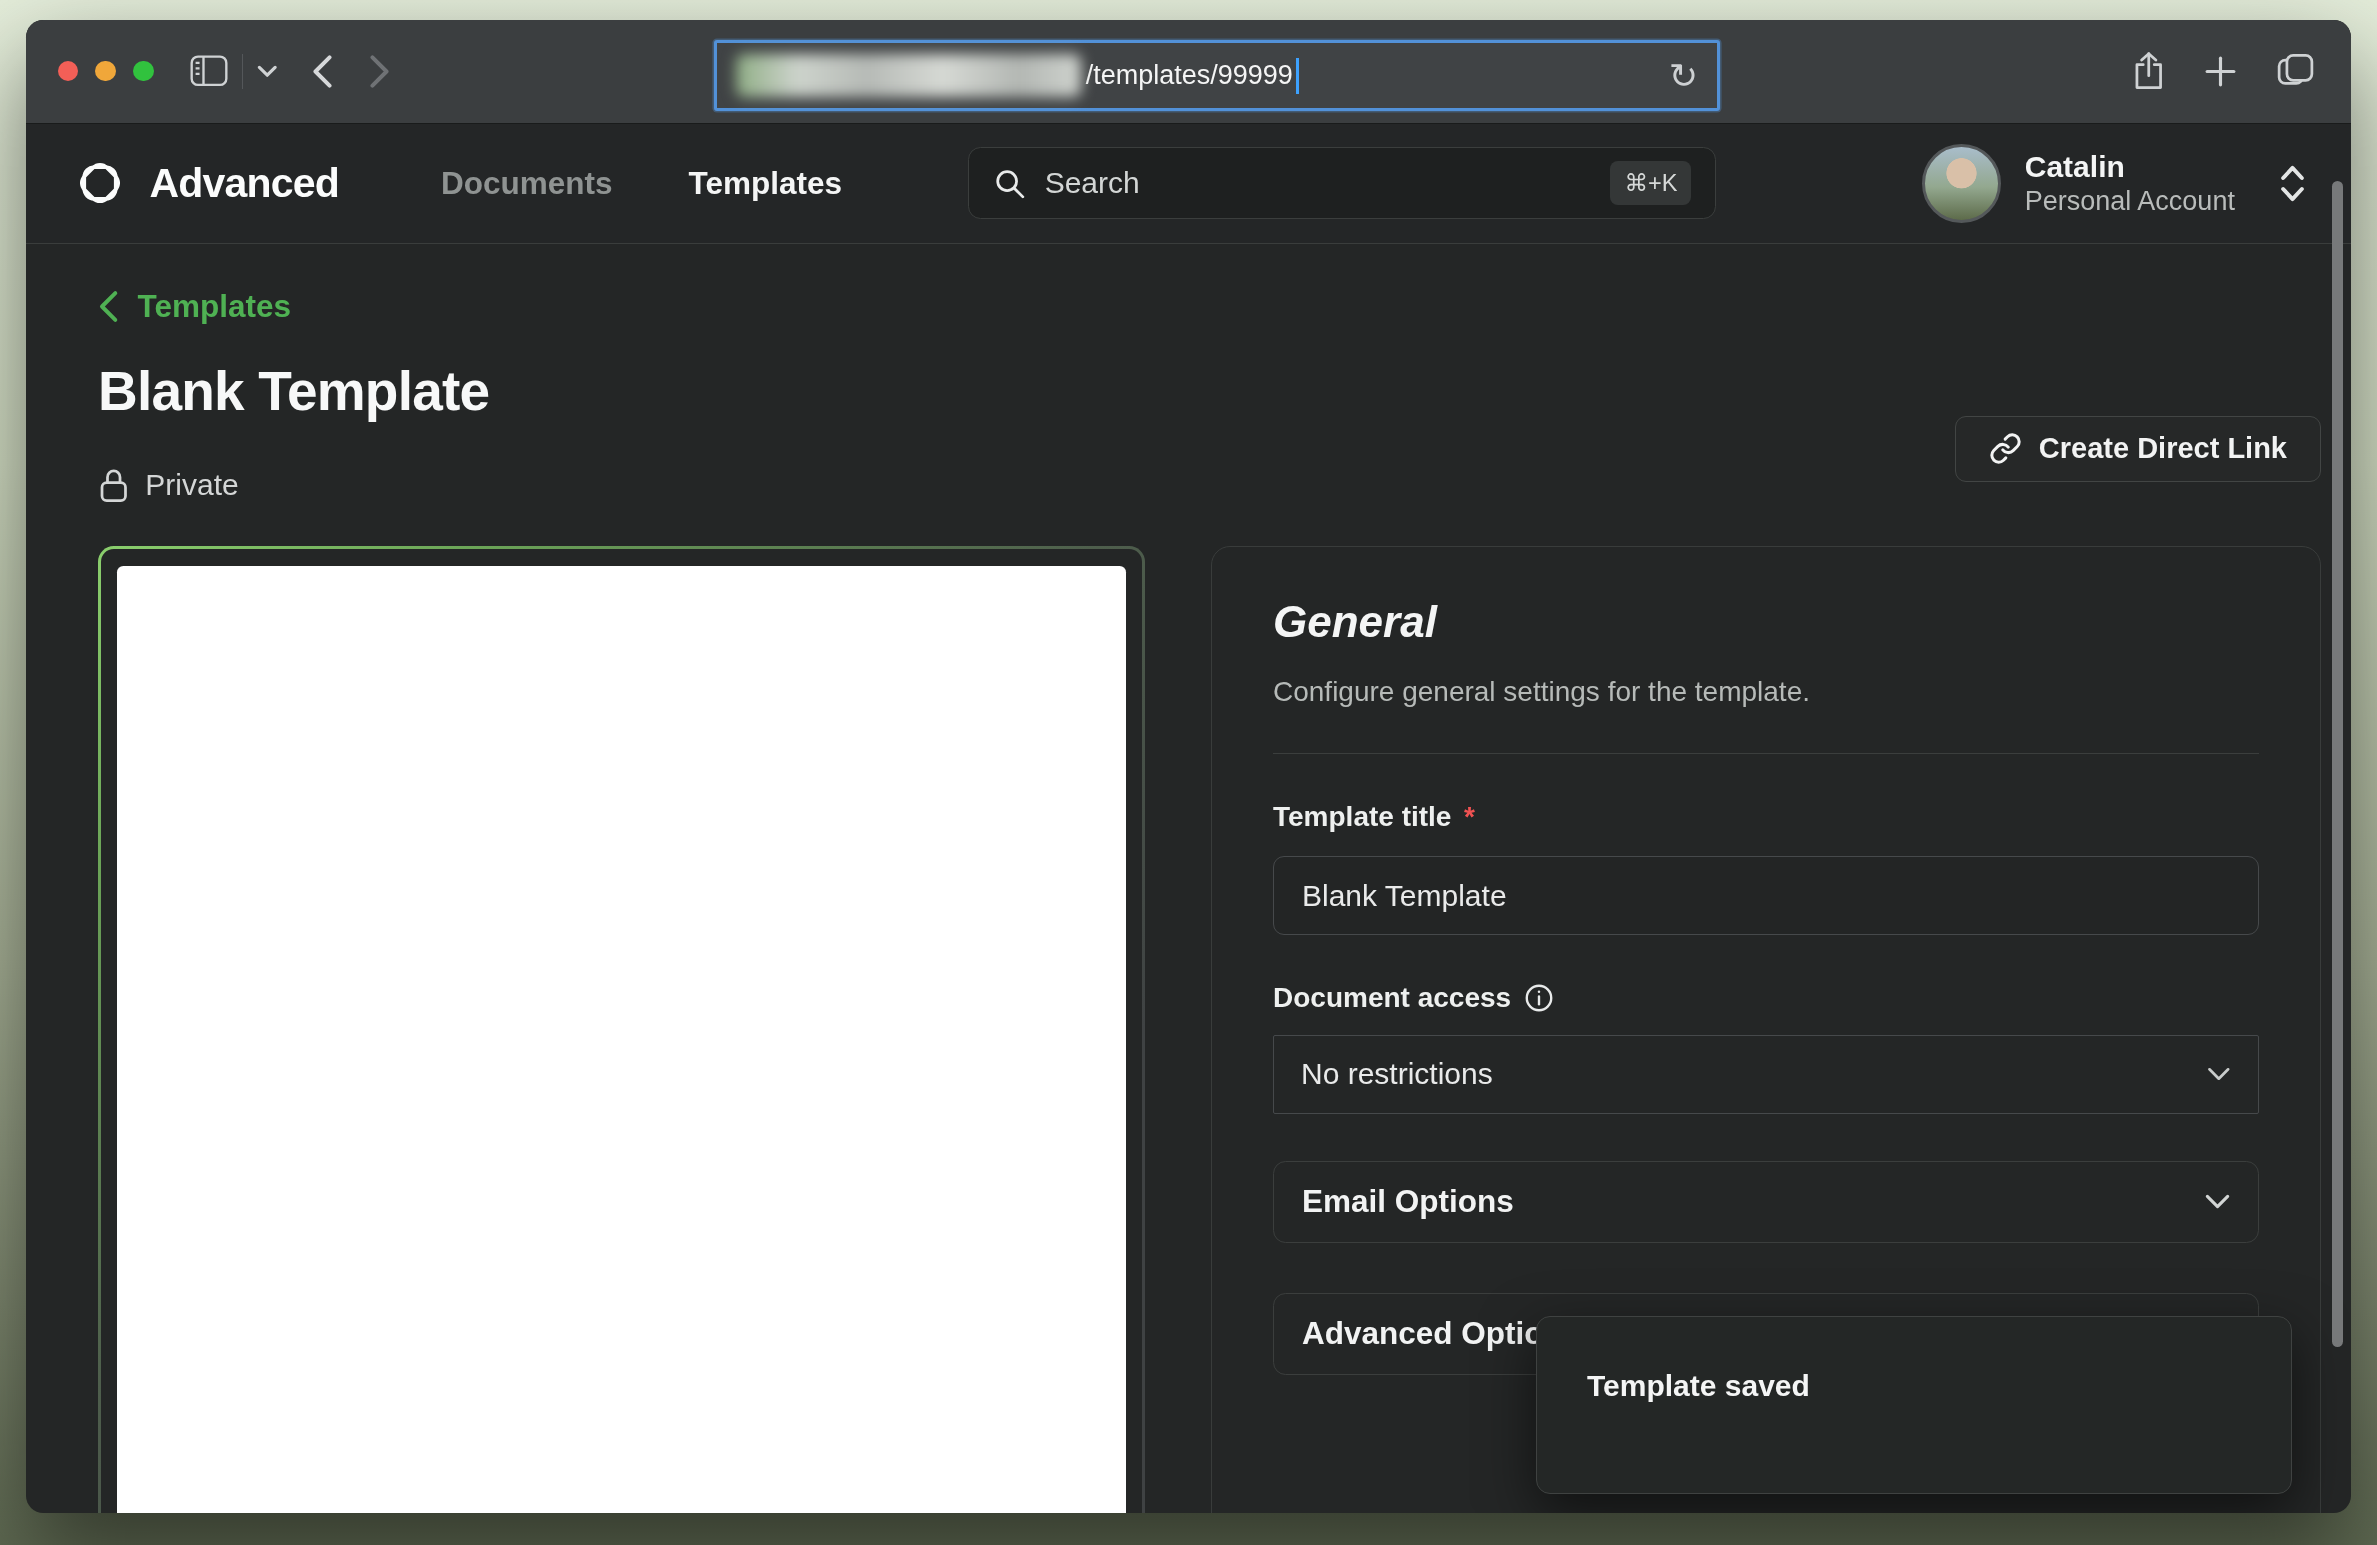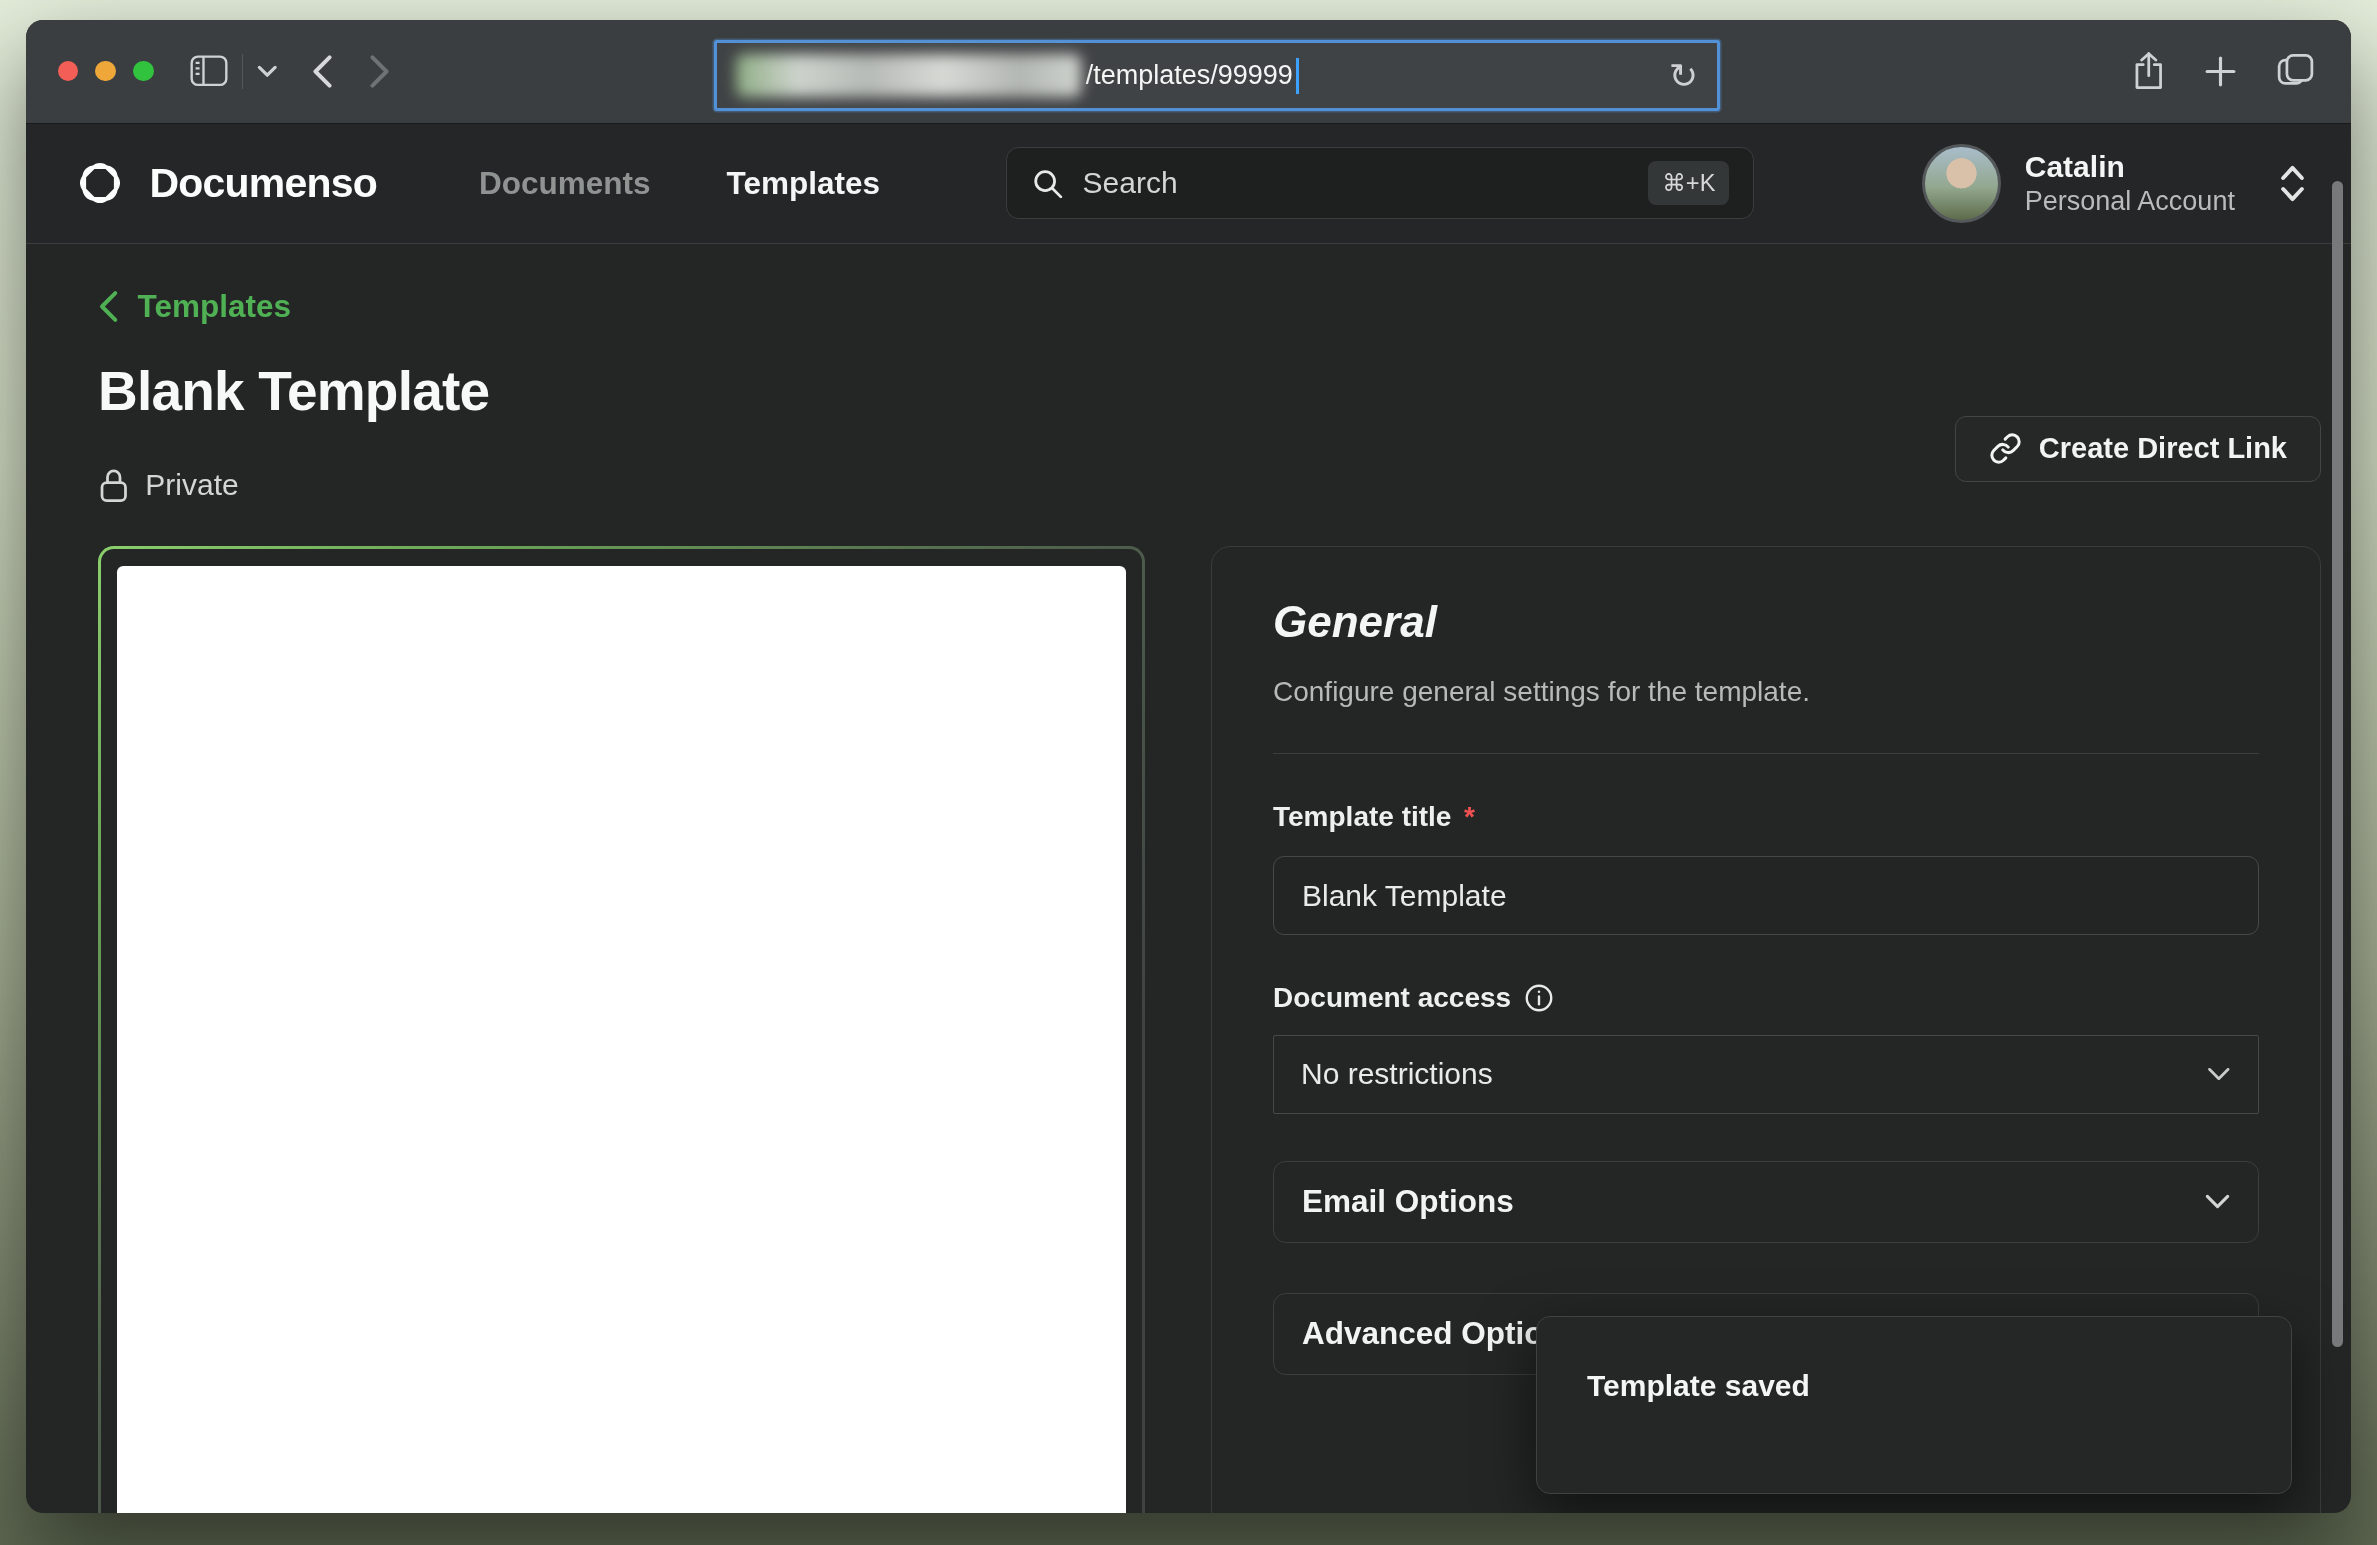--- a/index.html
+++ b/index.html
@@ -204,21 +204,21 @@
   </div>
 
   <div class="app-header">
     <div class="brand">
       <span>
         <svg width="58" height="58" viewBox="0 0 48 48" fill="none" stroke="#fbfcfc" stroke-width="3" stroke-linejoin="round">
           <rect x="11" y="11" width="26" height="26" rx="8"></rect>
           <rect x="11" y="11" width="26" height="26" rx="8" transform="rotate(45 24 24)"></rect>
         </svg>
       </span>
-      <span class="brand-name">Documenso</span>
+      <span class="brand-name">Advanced</span>
     </div>
 
     <div class="nav">
       <span class="nav-item">Documents</span>
       <span class="nav-item active">Templates</span>
     </div>
 
     <div class="search">
       <span>
         <svg width="33" height="33" viewBox="0 0 42 42" fill="none" stroke="#e8eaea" stroke-width="3.5" stroke-linecap="round">

